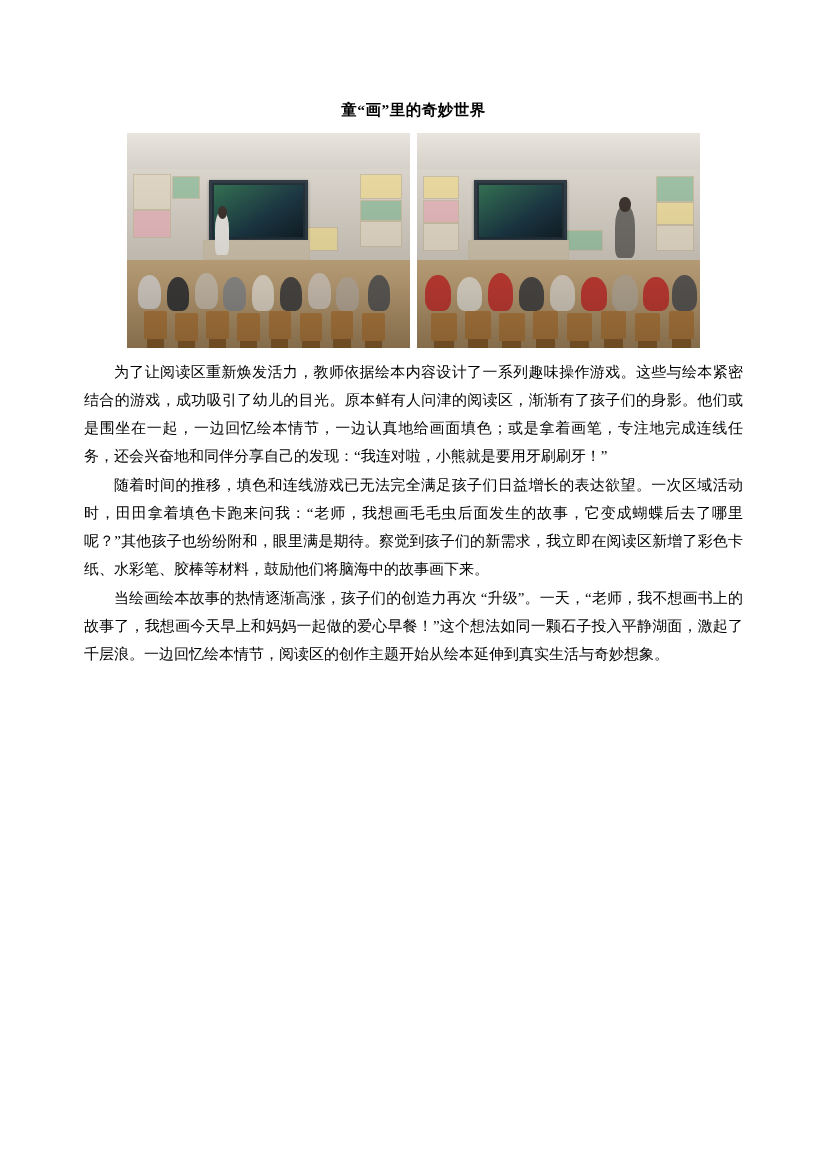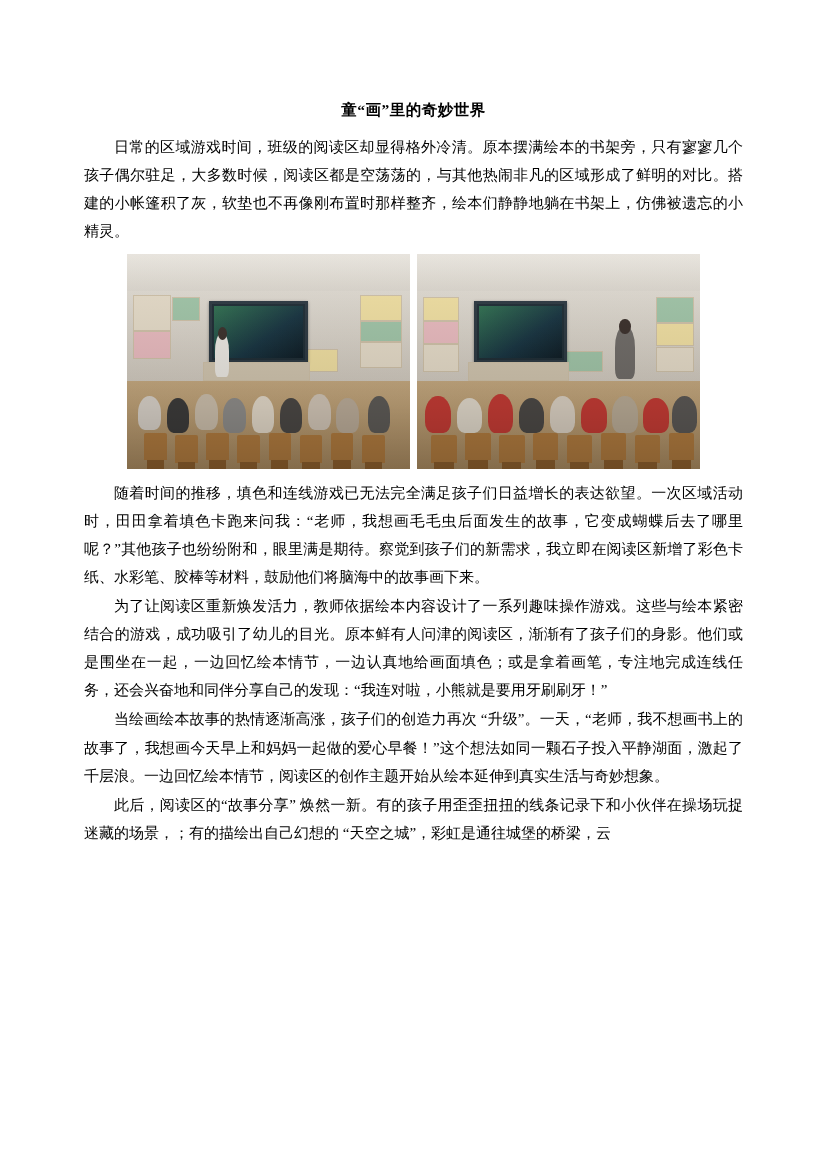--- a/index.html
+++ b/index.html
@@ -119,21 +119,20 @@
     pointer-events: none;
   }
 </style>
 </head>
 <body>
 
 <div class="page">
 
   <h1 class="doc-title">童“画”里的奇妙世界</h1>
 
-  <p class="para">日常的区域游戏时间，班级的阅读区却显得格外冷清。原本摆满绘本的书架旁，只有寥寥几个孩子偶尔驻足，大多数时候，阅读区都是空荡荡的，与其他热闹非凡的区域形成了鲜明的对比。搭建的小帐篷积了灰，软垫也不再像刚布置时那样整齐，绘本们静静地躺在书架上，仿佛被遗忘的小精灵。</p>
 
   <div class="figure-row">
 
     <div class="photo">
       <div class="room-ceiling"></div>
       <div class="room-wall"></div>
       <div class="room-floor"></div>
 
       <div class="cabinet" style="left:2%;top:19%;width:13%;height:16%;"></div>
       <div class="cabinet cab-pink" style="left:2%;top:36%;width:13%;height:12%;"></div>
@@ -211,18 +210,17 @@
       <div class="chair" style="left:53%;top:84%;width:9%;height:13%;"></div>
       <div class="chair" style="left:65%;top:83%;width:9%;height:13%;"></div>
       <div class="chair" style="left:77%;top:84%;width:9%;height:13%;"></div>
       <div class="chair" style="left:89%;top:83%;width:9%;height:13%;"></div>
 
       <div class="overlay-dark"></div>
     </div>
 
   </div>
 
+  <p class="para">为了让阅读区重新焕发活力，教师依据绘本内容设计了一系列趣味操作游戏。这些与绘本紧密结合的游戏，成功吸引了幼儿的目光。原本鲜有人问津的阅读区，渐渐有了孩子们的身影。他们或是围坐在一起，一边回忆绘本情节，一边认真地给画面填色；或是拿着画笔，专注地完成连线任务，还会兴奋地和同伴分享自己的发现：“我连对啦，小熊就是要用牙刷刷牙！”</p>
   <p class="para">随着时间的推移，填色和连线游戏已无法完全满足孩子们日益增长的表达欲望。一次区域活动时，田田拿着填色卡跑来问我：“老师，我想画毛毛虫后面发生的故事，它变成蝴蝶后去了哪里呢？”其他孩子也纷纷附和，眼里满是期待。察觉到孩子们的新需求，我立即在阅读区新增了彩色卡纸、水彩笔、胶棒等材料，鼓励他们将脑海中的故事画下来。</p>
-  <p class="para">为了让阅读区重新焕发活力，教师依据绘本内容设计了一系列趣味操作游戏。这些与绘本紧密结合的游戏，成功吸引了幼儿的目光。原本鲜有人问津的阅读区，渐渐有了孩子们的身影。他们或是围坐在一起，一边回忆绘本情节，一边认真地给画面填色；或是拿着画笔，专注地完成连线任务，还会兴奋地和同伴分享自己的发现：“我连对啦，小熊就是要用牙刷刷牙！”</p>
   <p class="para">当绘画绘本故事的热情逐渐高涨，孩子们的创造力再次 “升级”。一天，“老师，我不想画书上的故事了，我想画今天早上和妈妈一起做的爱心早餐！”这个想法如同一颗石子投入平静湖面，激起了千层浪。一边回忆绘本情节，阅读区的创作主题开始从绘本延伸到真实生活与奇妙想象。</p>
-  <p class="para">此后，阅读区的“故事分享” 焕然一新。有的孩子用歪歪扭扭的线条记录下和小伙伴在操场玩捉迷藏的场景，；有的描绘出自己幻想的 “天空之城”，彩虹是通往城堡的桥梁，云</p>
 
 </div>
 
 </body></html>

